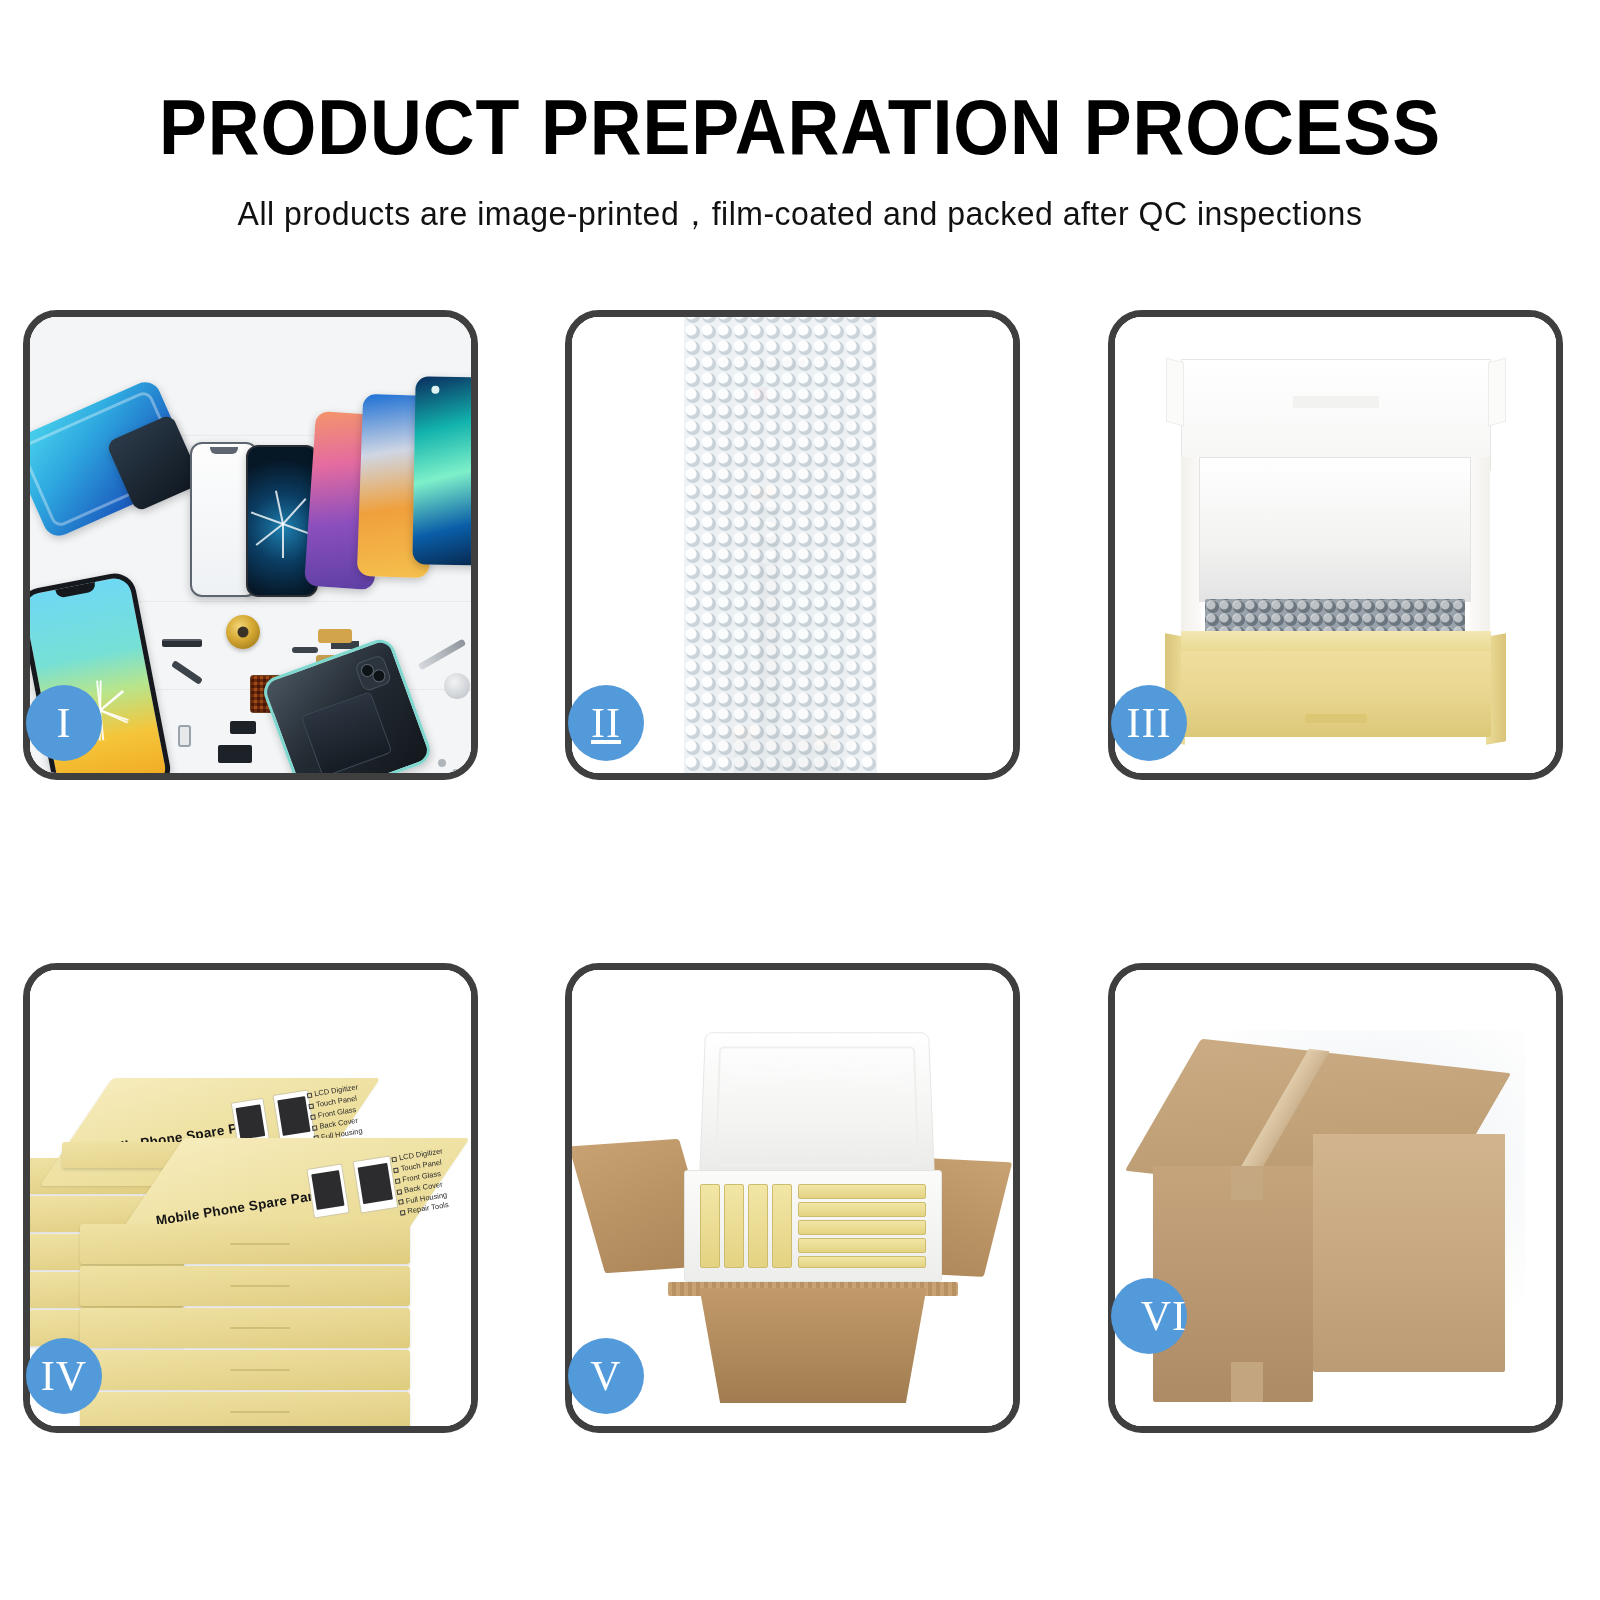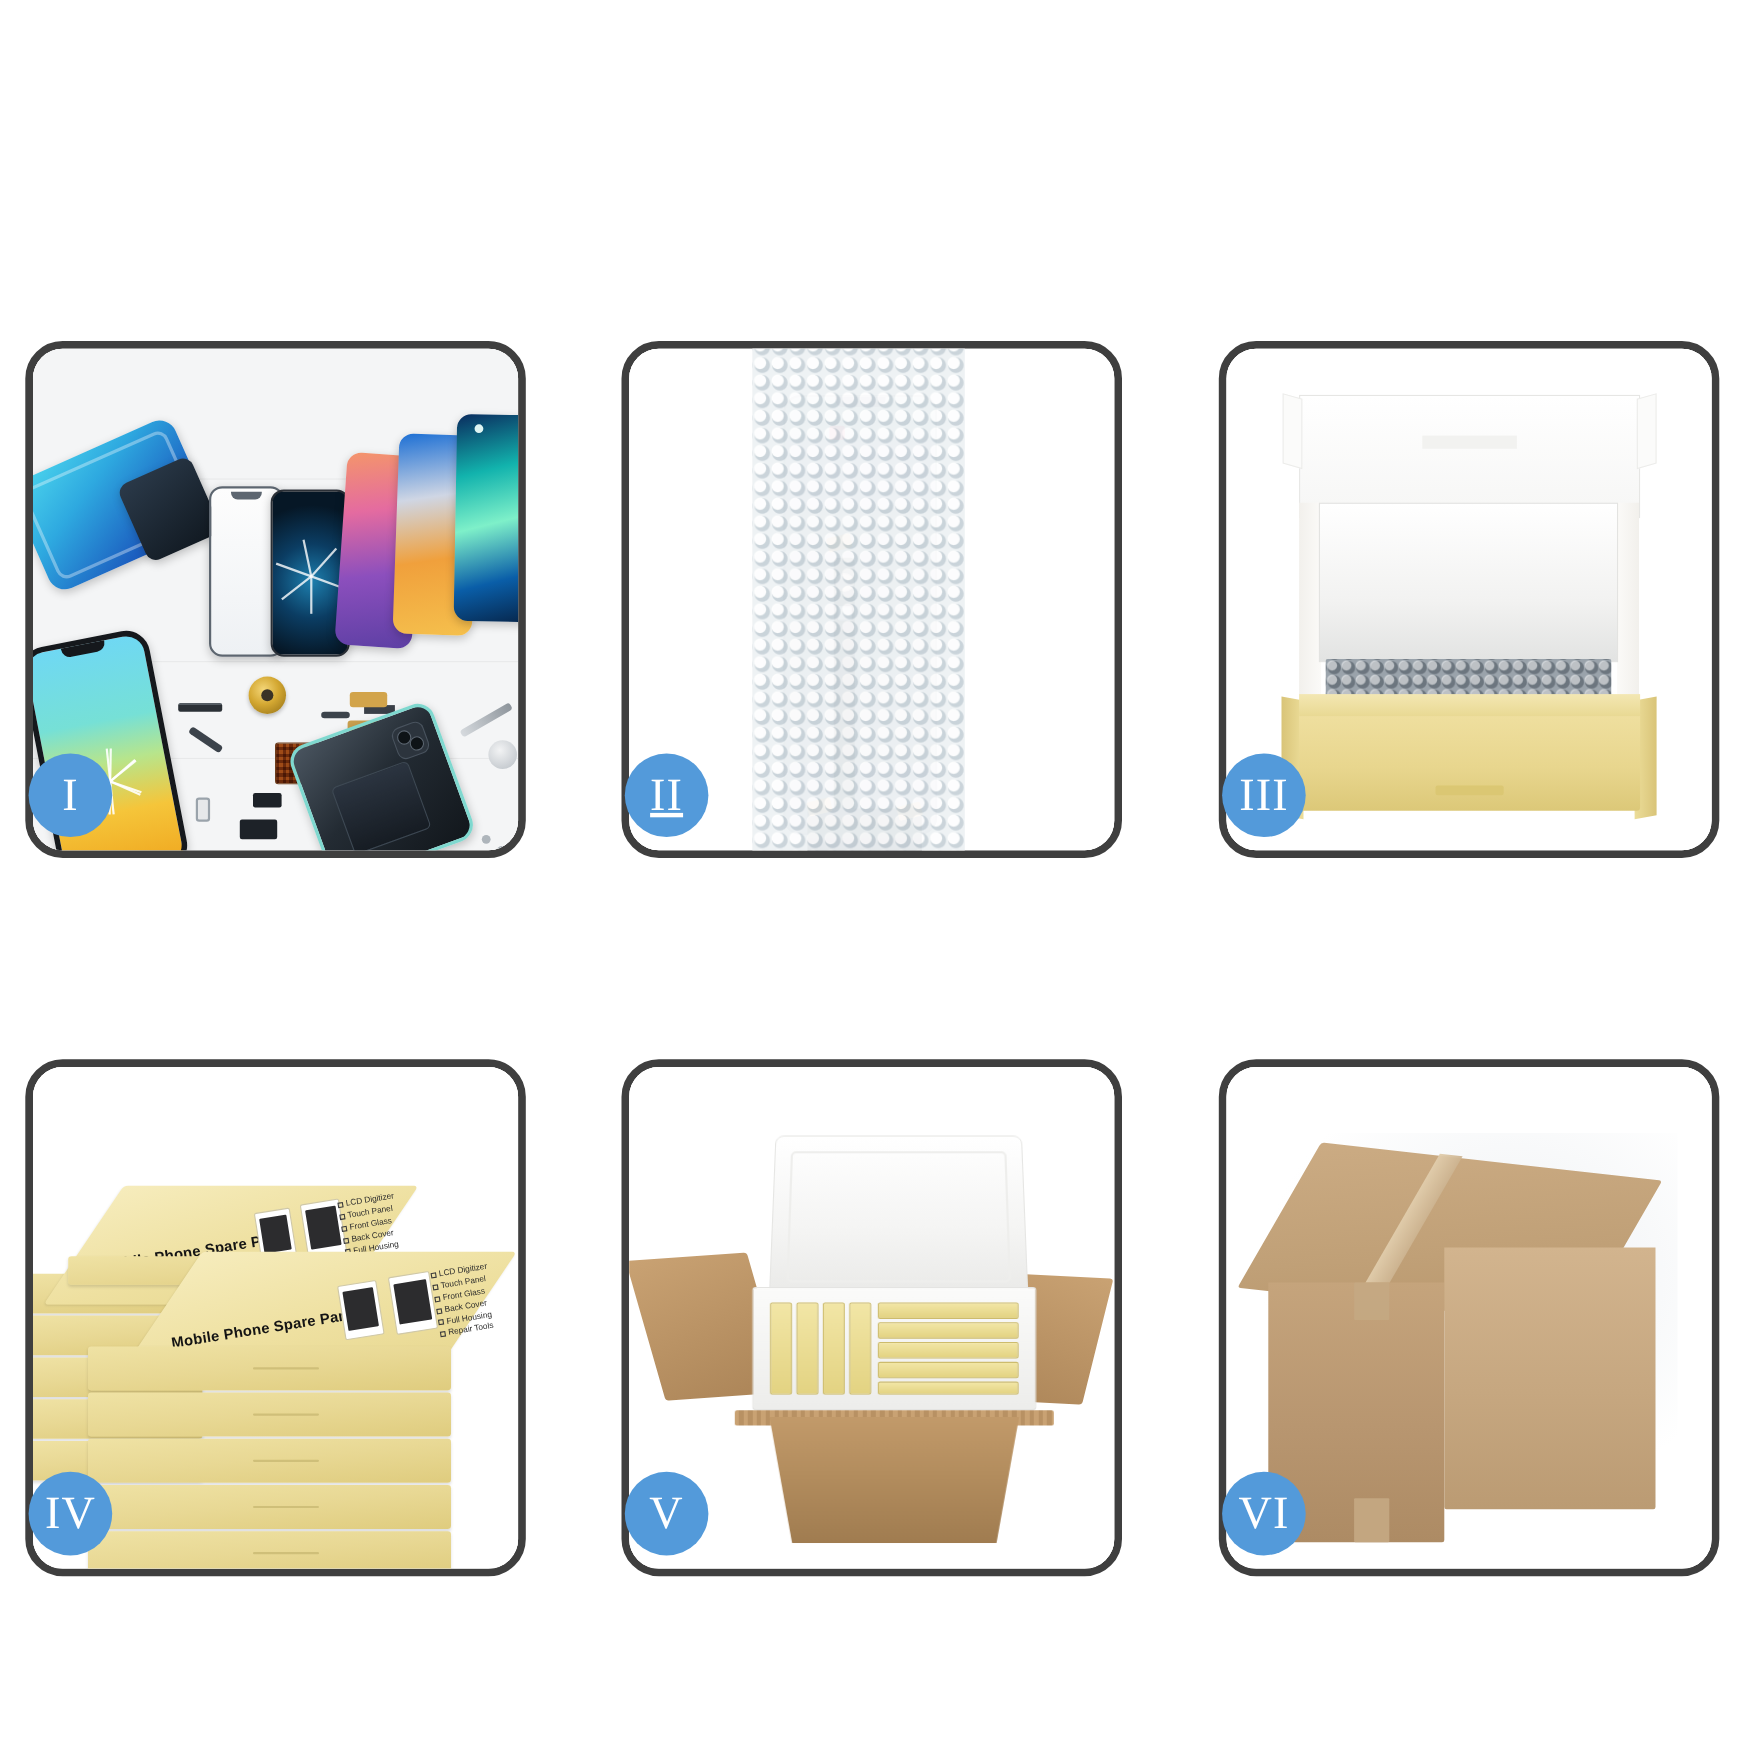--- a/index.html
+++ b/index.html
@@ -65,21 +65,21 @@
     font-family: "Liberation Serif", serif;
     font-size: 42px; line-height: 1;
     letter-spacing: 1px;
     z-index: 9;
   }
   .badge-1 { left: 26px;   top: 685px; }
   .badge-2 { left: 568px;  top: 685px; text-decoration: underline; }
   .badge-3 { left: 1111px; top: 685px; }
   .badge-4 { left: 26px;   top: 1338px; }
   .badge-5 { left: 568px;  top: 1338px; }
-  .badge-6 { left: 1111px; top: 1338px; }
+  .badge-6 { left: 1111px; top: 1278px; justify-content: flex-end; }
 
   
   .scene { position:absolute; inset:0; }
   .p1 .scene { background:#f4f5f6; }
   .p1 .floorline { position:absolute; left:0; width:100%; height:1px; background:#e8e9ea; }
 
   .ph { position:absolute; border-radius:14px; overflow:hidden;
         box-shadow: 0 3px 9px rgba(0,0,0,.22); }
   
   .ph-blue {
@@ -436,20 +436,24 @@
   .c6-shadow {
     position:absolute; left:30px; top:60px; width:380px; height:330px;
     background: radial-gradient(ellipse at 60% 40%, rgba(235,238,241,.9), rgba(255,255,255,0) 70%);
   }
 </style>
 </head>
 <body>
 
 <div class="page">
 
+  <div class="header">
+    <div class="title">PRODUCT PREPARATION PROCESS</div>
+    <div class="subtitle">All products are image-printed，film-coated and packed after QC inspections</div>
+  </div>
 
   <div class="grid">
 
     <div class="panel p1">
       <div class="panel-inner">
         <div class="scene">
           <div class="floorline" style="top:118px"></div>
           <div class="floorline" style="top:284px"></div>
           <div class="floorline" style="top:372px"></div>
 

